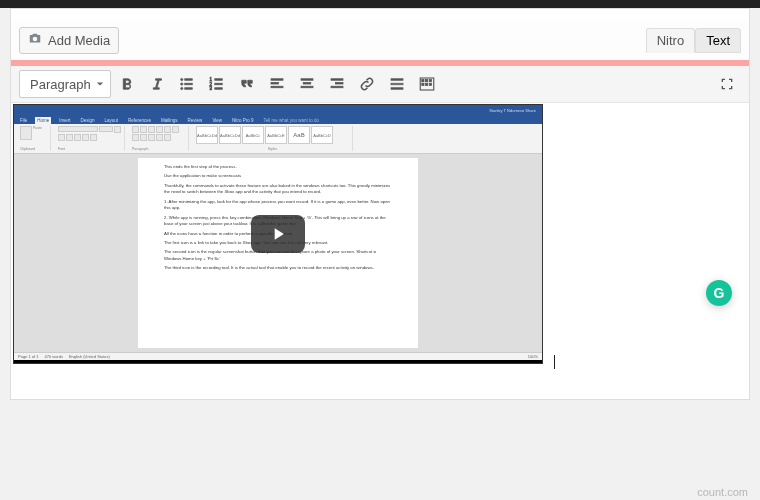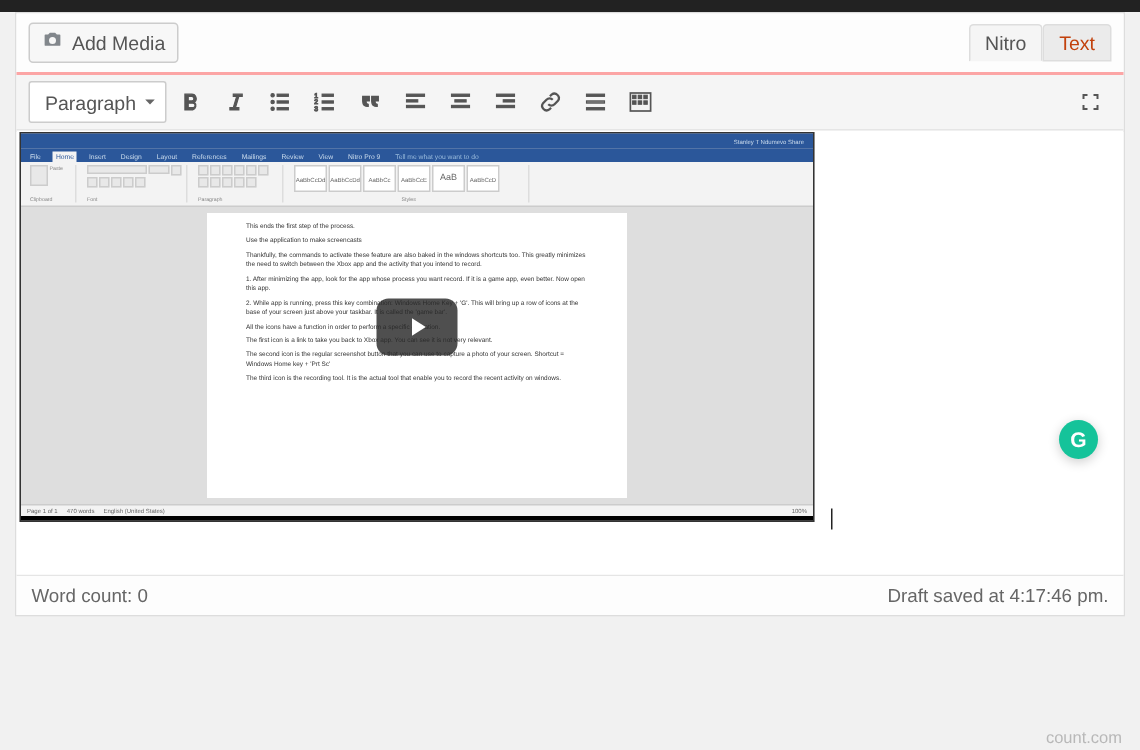--- a/index.html
+++ b/index.html
@@ -1,24 +1,24 @@
 <!DOCTYPE html>
 <html><head>
 <meta charset="utf-8">
 <style>
   * { box-sizing: border-box; margin: 0; padding: 0; }
   body { font-family: -apple-system, "Segoe UI", Helvetica, Arial, sans-serif; background: #f1f1f1; width: 760px; height: 500px; overflow: hidden; position: relative; font-size: 13px; color: #444; }
   .topbar { background: #222; height: 8px; width: 100%; }
   .editor-wrap { background: #fff; margin: 0 10px; border: 1px solid #ddd; }
-  .meta-row { display: flex; align-items: center; padding: 6px 8px; border-bottom: 2px solid #fca5a5; background: #fdfdfd; }
+  .meta-row { display: flex; align-items: center; padding: 6px 8px; border-bottom: 6px solid #fca5a5; background: #fdfdfd; margin-top: 12px; }
   .btn { border: 1px solid #ccc; background: #f7f7f7; padding: 4px 8px; border-radius: 3px; display: inline-flex; align-items: center; gap: 6px; font-size: 13px; cursor: pointer; color: #555; }
   .btn svg { width: 14px; height: 14px; fill: #82878c; }
   .spacer { flex: 1; }
   .tabs { display: flex; gap: 0; }
-  .tab { padding: 4px 10px; border: 1px solid #ddd; background: #ebebeb; color: #c2410c; font-size: 13px; cursor: pointer; border-radius: 3px 3px 0 0; }
+  .tab { padding: 4px 10px; border: 1px solid #ddd; background: #ebebeb; color: #000000; font-size: 13px; cursor: pointer; border-radius: 3px 3px 0 0; }
   .tab.active { background: #f5f5f5; color: #555; border-bottom: 1px solid #f5f5f5; }
   .toolbar { display: flex; align-items: center; padding: 4px 8px; border-bottom: 1px solid #e5e5e5; background: #f5f5f5; gap: 2px; }
   .format-select { display: flex; align-items: center; border: 1px solid #ccc; background: #fff; padding: 2px 6px 2px 10px; border-radius: 2px; font-size: 13px; min-width: 92px; height: 28px; cursor: pointer; color: #555; }
   .format-select svg { width: 8px; height: 8px; fill: #666; margin-left: auto; }
   .tbtn { width: 28px; height: 28px; display: flex; align-items: center; justify-content: center; border-radius: 2px; cursor: pointer; color: #555; }
   .tbtn svg { width: 18px; height: 18px; fill: #555; stroke: #555; }
   .tbtn.stroke svg { fill: none; stroke-width: 2; }
   .expand-btn { margin-left: auto; width: 28px; height: 28px; display: flex; align-items: center; justify-content: center; cursor: pointer; }
   .expand-btn svg { width: 16px; height: 16px; fill: #555; }
   .content-area { height: 295px; background: #fff; padding: 0; position: relative; }
@@ -257,22 +257,17 @@
       </div>
       <div class="play-overlay">
         <svg viewBox="0 0 24 24">
             <path d="M8 5v14l11-7z"></path>
           </svg>
       </div>
     </div>
     <div class="caret"></div>
   </div>
 
-  <div class="status-row">
-    <span>Word count: 0</span>
-    <div class="spacer"></div>
-    <span>Draft saved at 4:17:46 pm.</span>
-  </div>
 
 </div>
 
 <div class="grammarly">G</div>
 <div class="watermark">count.com</div>
 
 </body></html>

